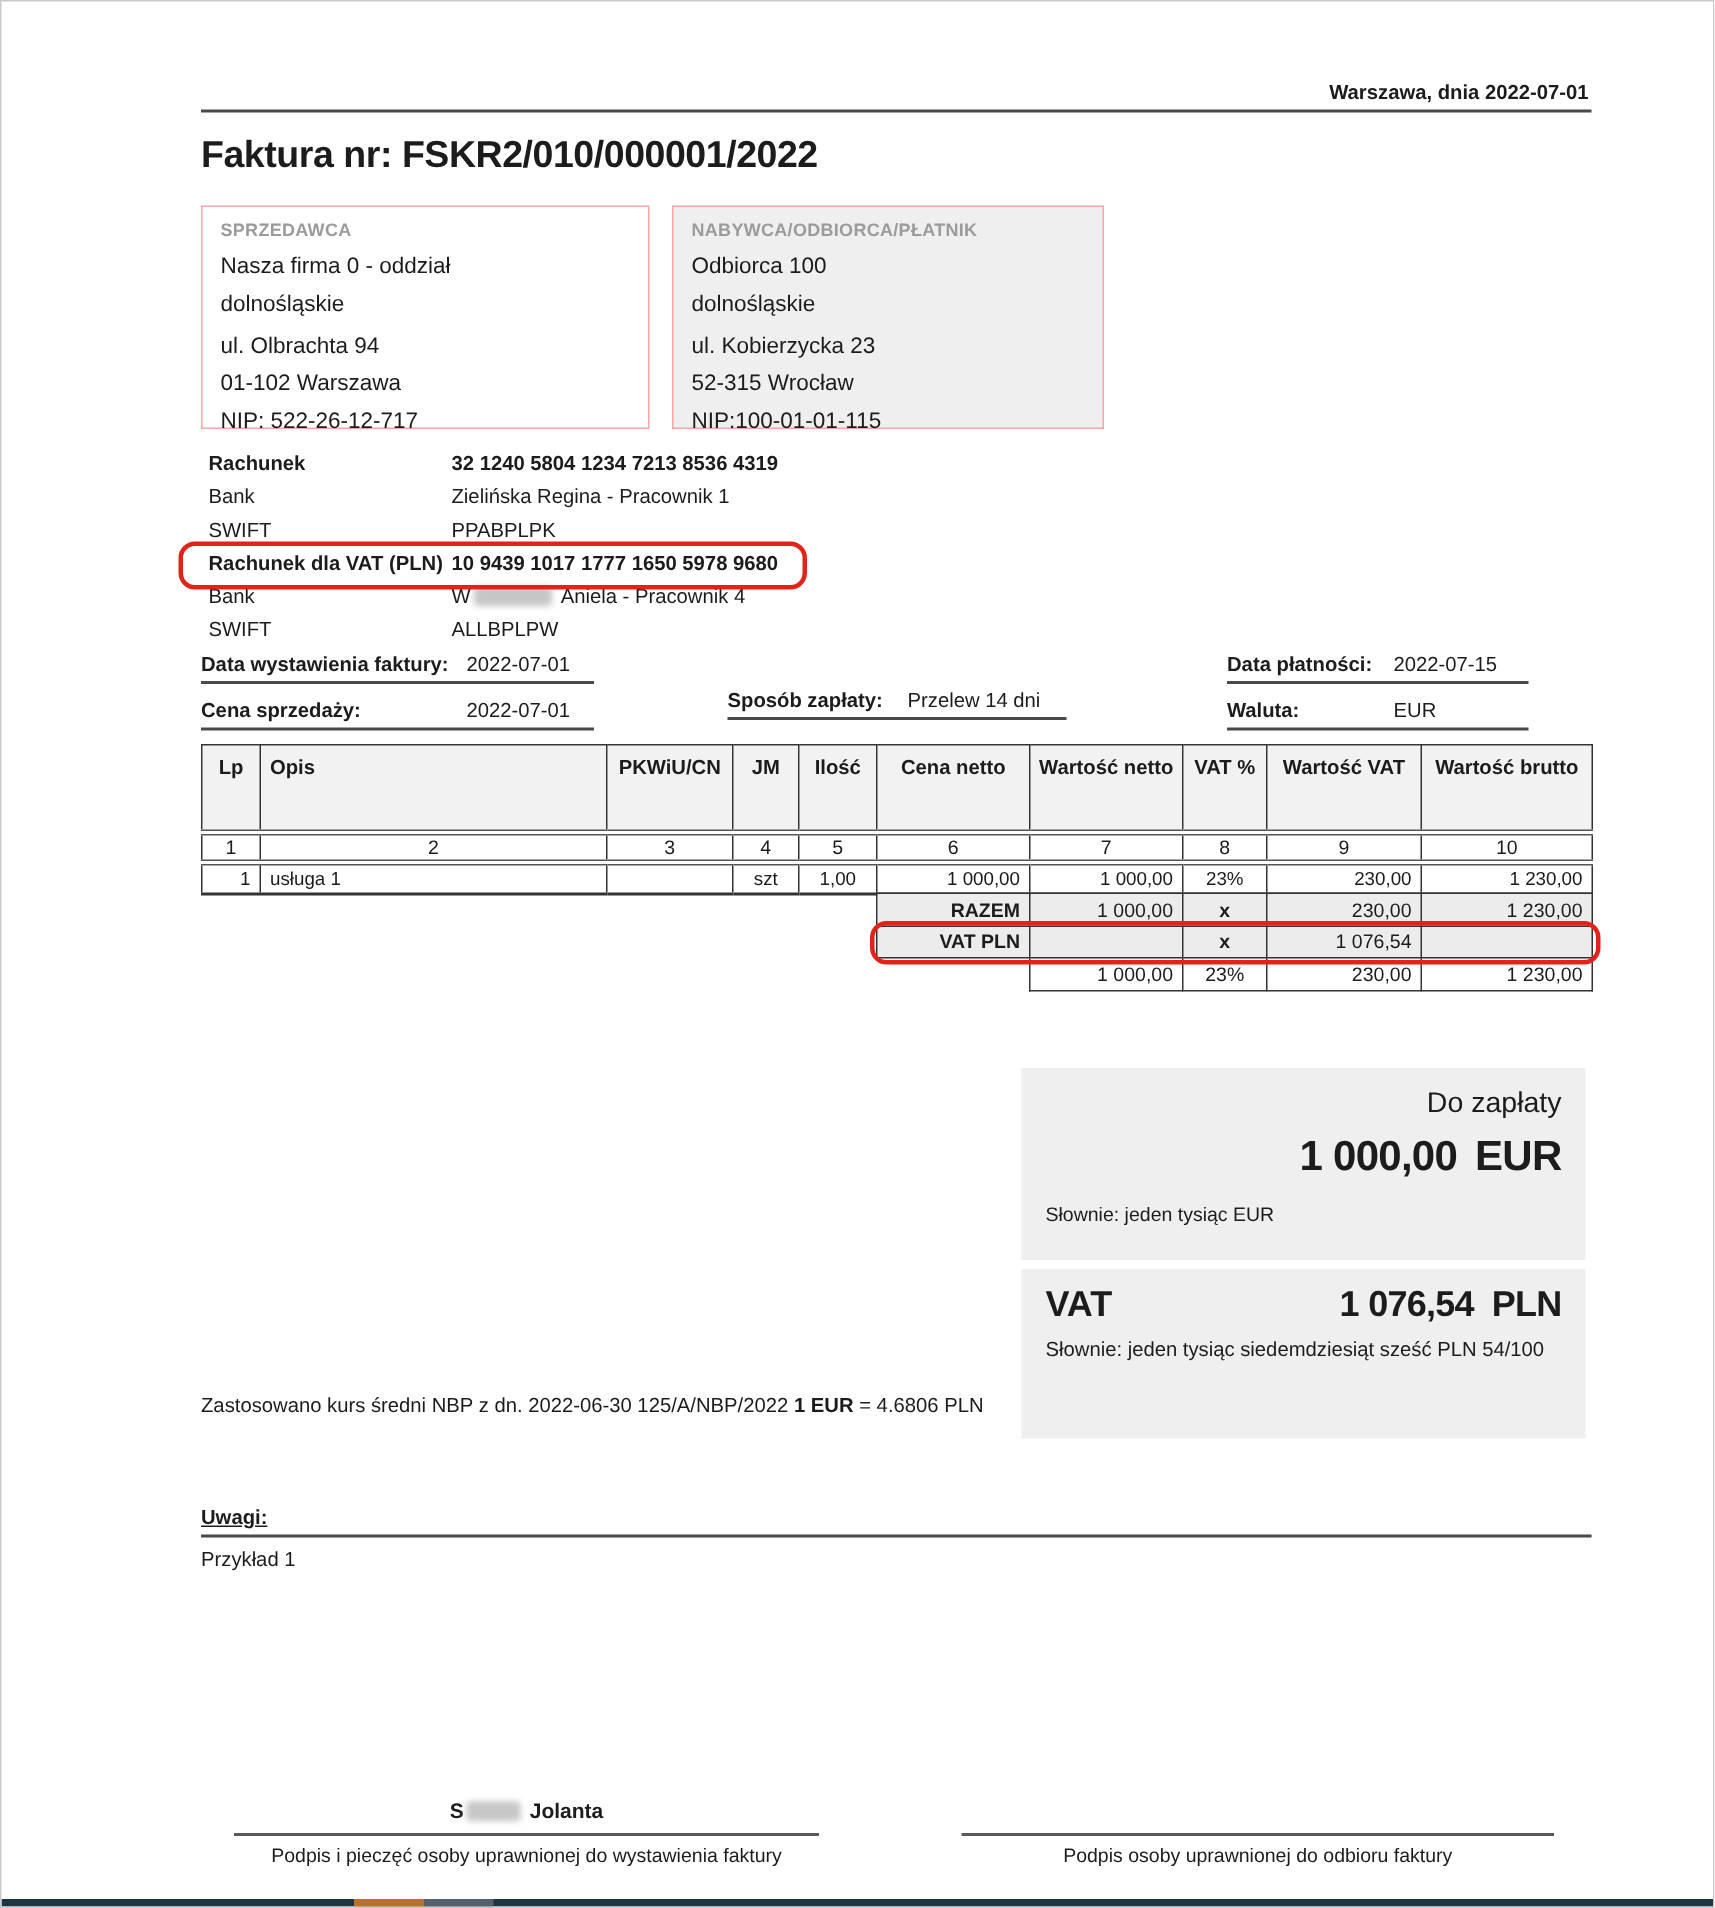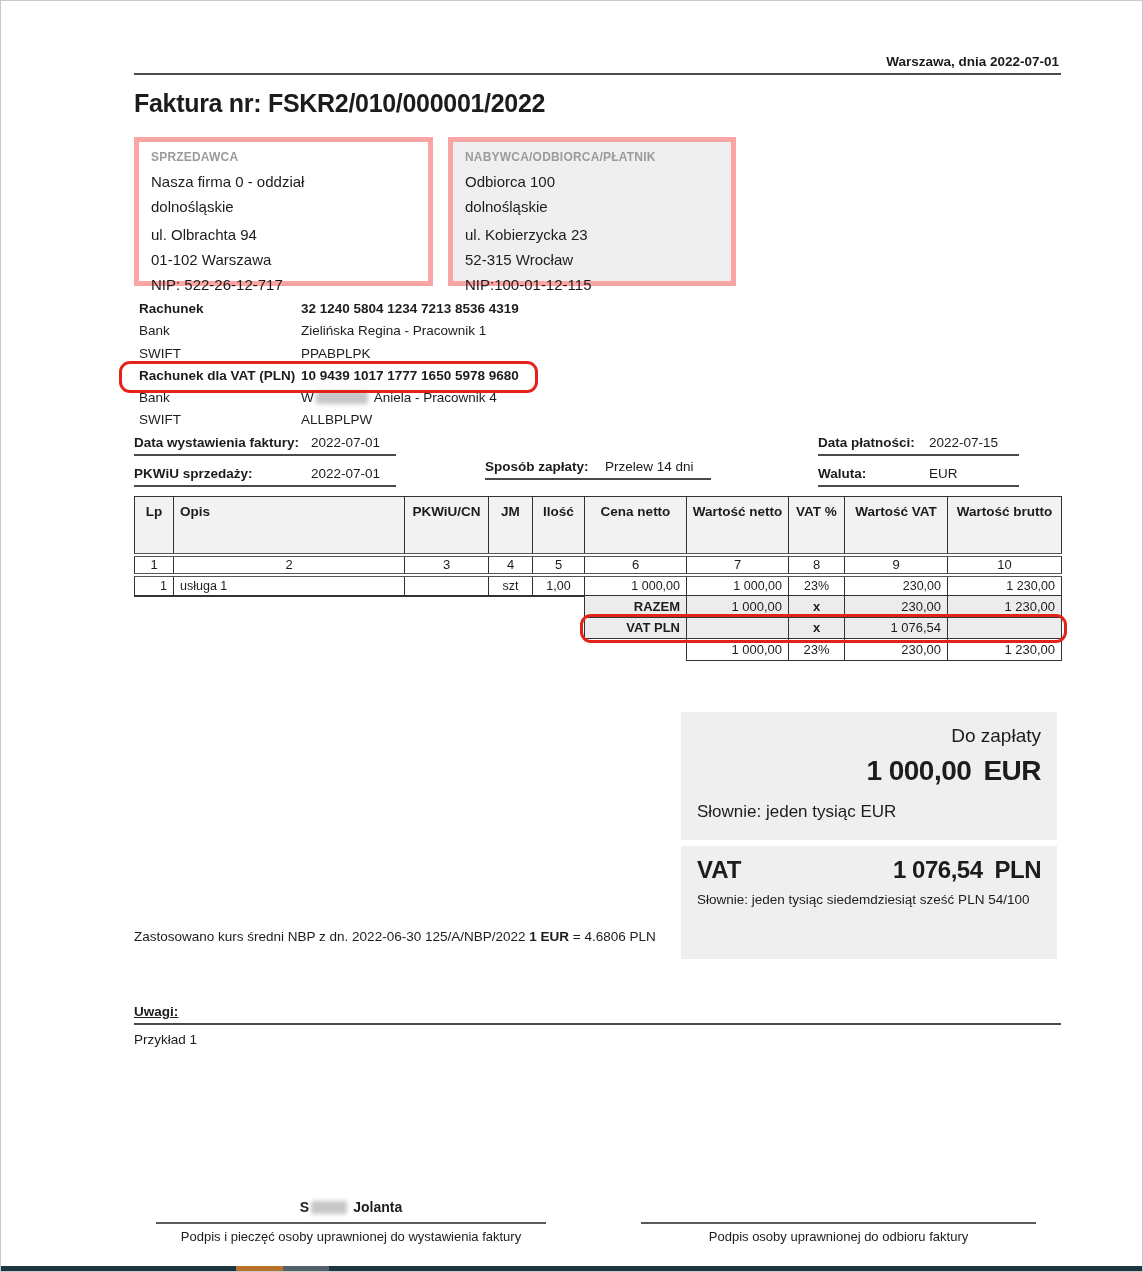--- a/index.html
+++ b/index.html
@@ -10,21 +10,21 @@
     border:1px solid #c9c9c9; overflow:hidden;
   }
   .abs { position:absolute; }
 
   
   .place-date { top:53px; right:83px; font-size:13.5px; font-weight:bold; }
   .top-rule { top:72px; left:133px; width:927px; height:2px; background:#4a4a4a; }
   .doc-title { top:88px; left:133px; font-size:25px; font-weight:bold; letter-spacing:-0.3px; }
 
   
-  .party { border:5px solid #fca5a5; padding:8px 12px 6px 12px; font-size:15px; }
+  .party { border:1px solid #fca5a5; padding:8px 12px 6px 12px; font-size:15px; }
   .party-seller { left:133px; top:136px; width:299px; height:149px; background:#fff; }
   .party-buyer  { left:447px; top:136px; width:288px; height:149px; background:#efefef; }
   .party-heading { color:#9b9b9b; font-size:12px; font-weight:bold; margin-bottom:5px; letter-spacing:0.2px; }
   .party-line { line-height:25px; }
   .party-line.gap { margin-top:3px; }
 
   
   .bank { left:138px; top:300px; width:560px; font-size:13.5px; }
   .bank-row { height:22.3px; display:flex; align-items:flex-start; }
   .bank-label { width:162px; flex:0 0 162px; }
@@ -70,21 +70,21 @@
   .summary-table .ghost { border:none; background:transparent; }
   .sum-label { font-weight:bold; text-align:right; }
   .sum-x { font-weight:bold; text-align:center; }
 
   
   .pay-box { background:#efefef; padding:13px 16px; }
   .pay-box-1 { left:680px; top:711px; width:376px; height:128px; }
   .pay-box-2 { left:680px; top:845px; width:376px; height:113px; padding-top:10px; }
   .pay-due-heading { text-align:right; font-size:19px; }
   .pay-total { text-align:right; font-size:28px; font-weight:bold; margin-top:8px; letter-spacing:-0.5px; }
-  .pay-words { font-size:17px; margin-top:15px; }
+  .pay-words { font-size:13px; margin-top:15px; }
   .pay-cur { margin-left:12px; }
   .pay-vat-row { display:flex; justify-content:space-between; align-items:baseline; }
   .pay-vat-label { font-size:24px; font-weight:bold; }
   .pay-vat-amount { font-size:24px; font-weight:bold; letter-spacing:-0.5px; }
   .pay-vat-words { font-size:13.5px; margin-top:8px; }
 
   
   .exchange-line { left:133px; top:928px; font-size:13.5px; }
   .notes-label { left:133px; top:1003px; font-size:13.5px; font-weight:bold;text-decoration:underline; }
   .notes-rule { left:133px; top:1022px; width:927px; height:2px; background:#4a4a4a; }
@@ -121,21 +121,21 @@
     <div class="party-line">01-102 Warszawa</div>
     <div class="party-line">NIP: 522-26-12-717</div>
   </div>
 
   <div class="abs party party-buyer">
     <div class="party-heading">NABYWCA/ODBIORCA/PŁATNIK</div>
     <div class="party-line">Odbiorca 100</div>
     <div class="party-line">dolnośląskie</div>
     <div class="party-line gap">ul. Kobierzycka 23</div>
     <div class="party-line">52-315 Wrocław</div>
-    <div class="party-line">NIP:100-01-12-115</div>
+    <div class="party-line">NIP:100-01-01-115</div>
   </div>
 
   <div class="abs bank">
     <div class="bank-row">
       <span class="bank-label bold">Rachunek</span>
       <span class="bold">32 1240 5804 1234 7213 8536 4319</span>
     </div>
     <div class="bank-row">
       <span class="bank-label">Bank</span>
       <span>Zielińska Regina - Pracownik 1</span>
@@ -165,21 +165,21 @@
   </div>
   <div class="abs meta-group mg-b off-b">
     <span class="meta-label">Sposób zapłaty:</span>
     <span class="meta-value">Przelew 14 dni</span>
   </div>
   <div class="abs meta-group mg-c1 off-c">
     <span class="meta-label">Data płatności:</span>
     <span class="meta-value">2022-07-15</span>
   </div>
   <div class="abs meta-group mg-a2 off-a">
-    <span class="meta-label">PKWiU sprzedaży:</span>
+    <span class="meta-label">Cena sprzedaży:</span>
     <span class="meta-value">2022-07-01</span>
   </div>
   <div class="abs meta-group mg-c2 off-c">
     <span class="meta-label">Waluta:</span>
     <span class="meta-value">EUR</span>
   </div>
 
   <table class="abs items-table">
     <colgroup>
       <col style="width:39px">

